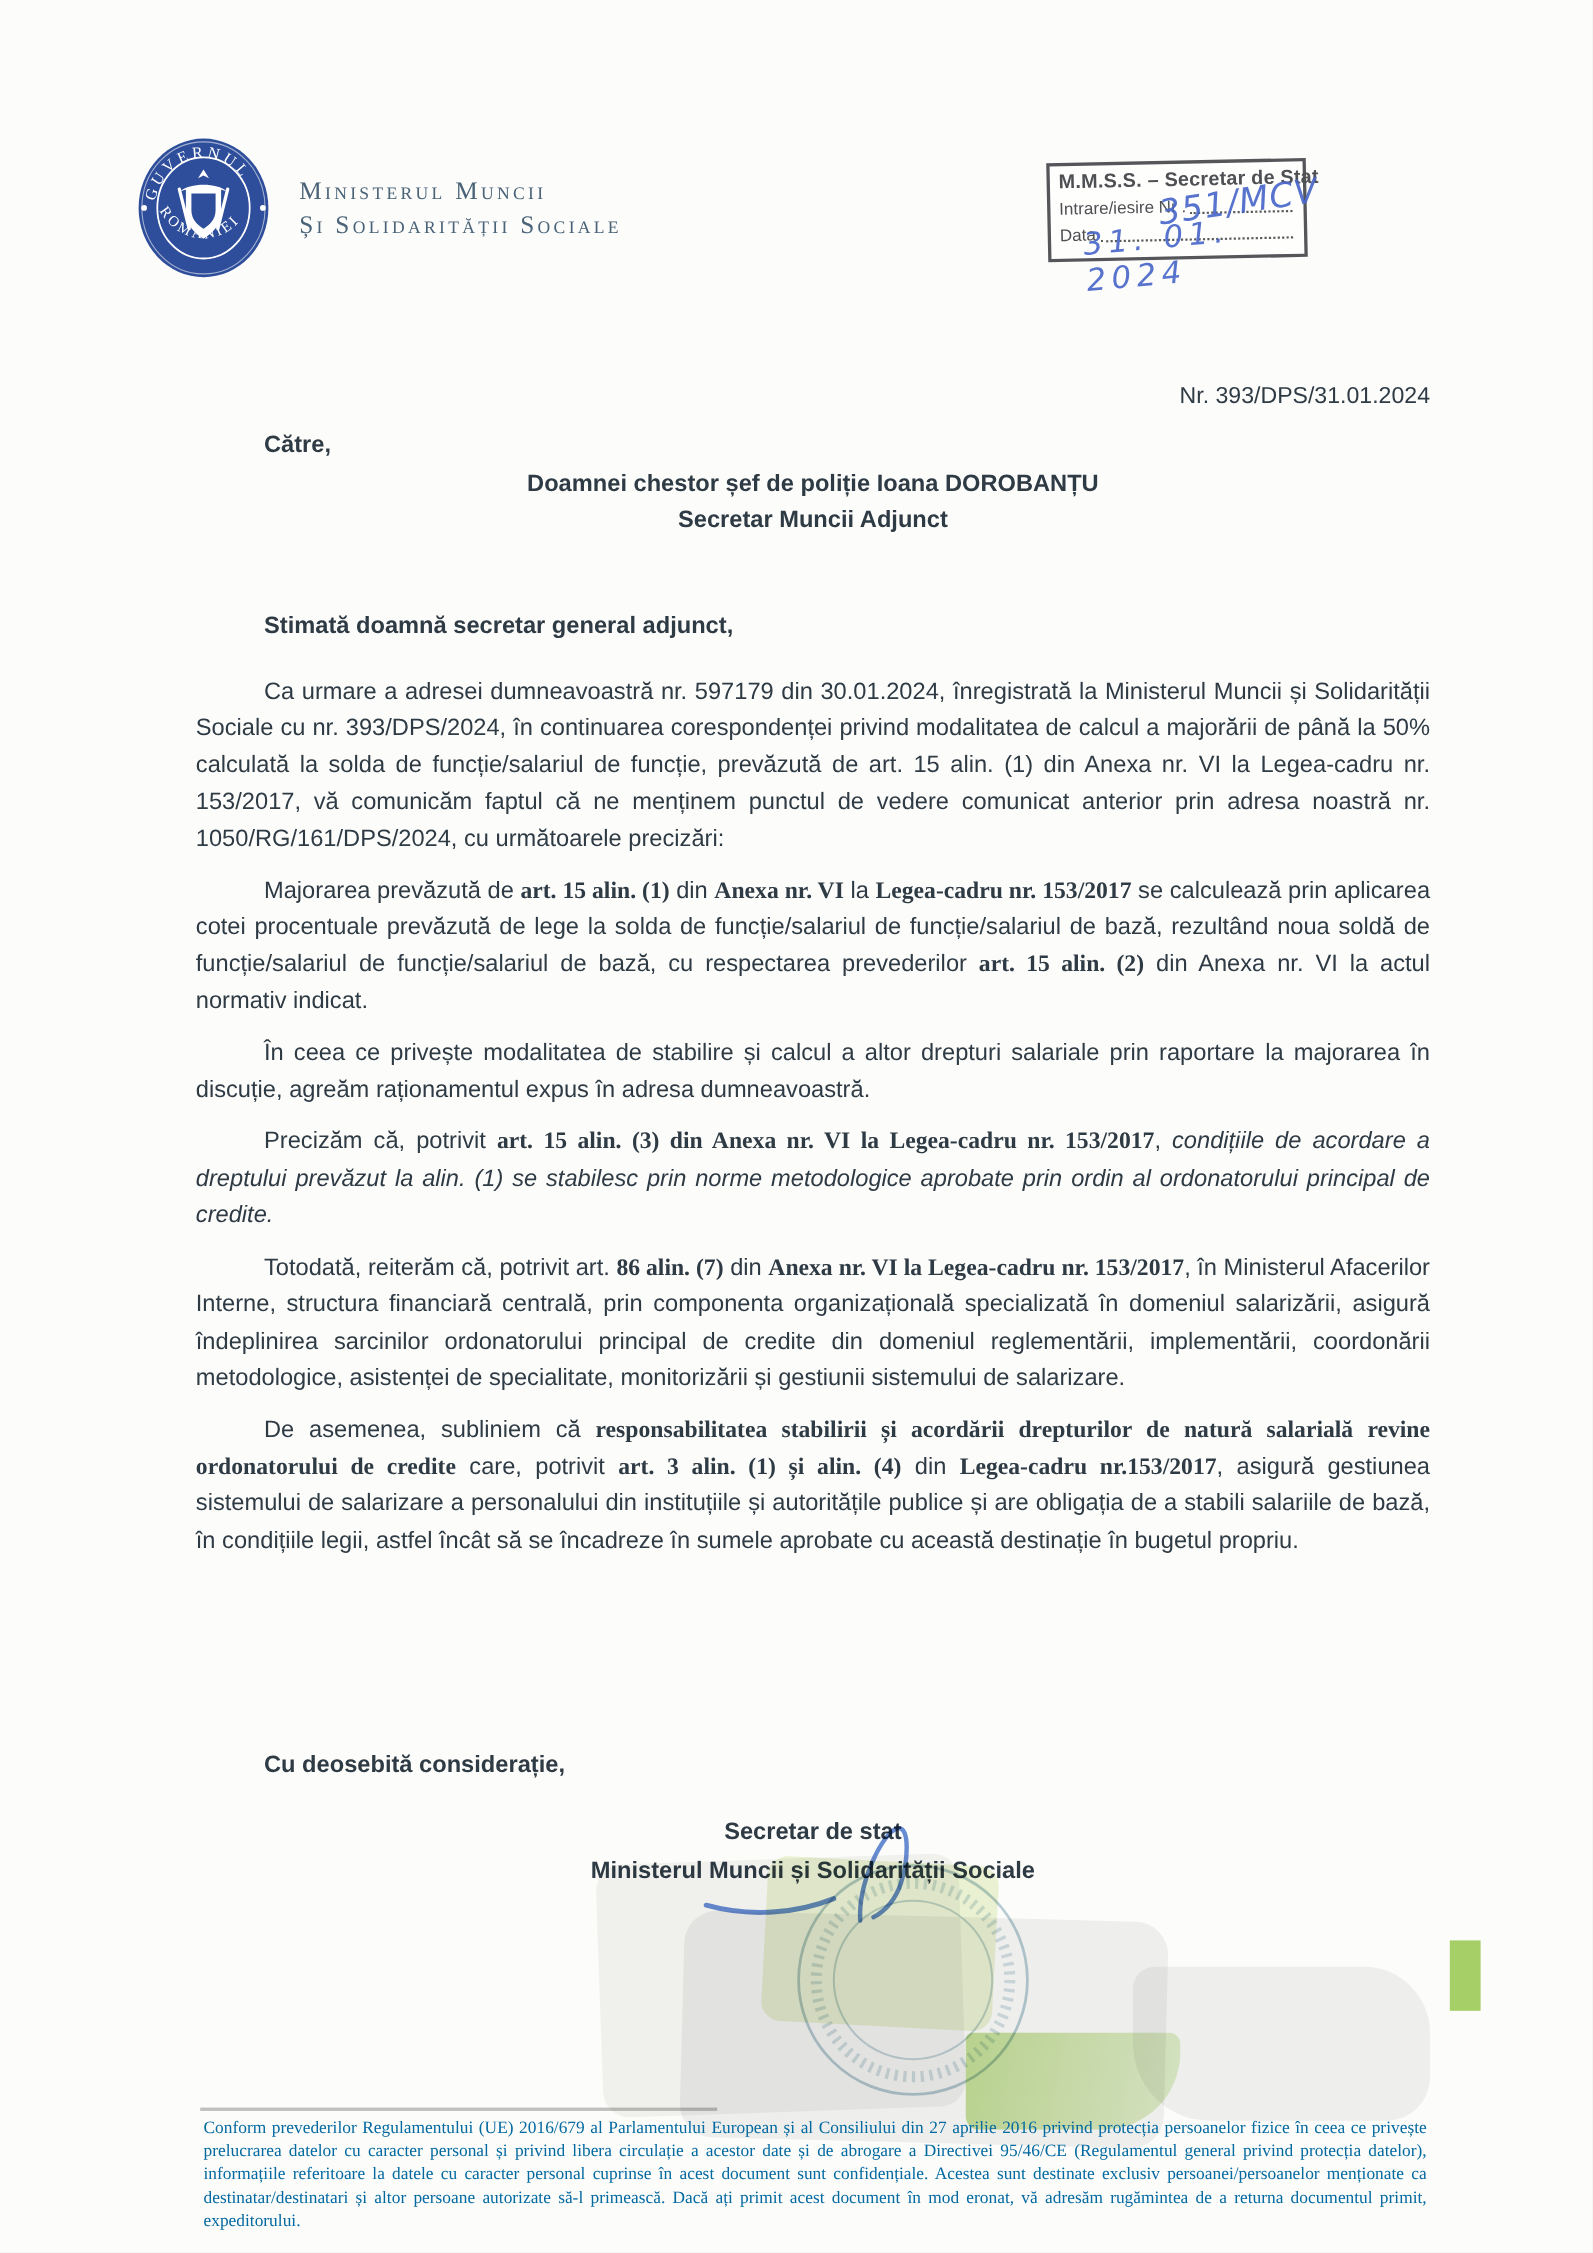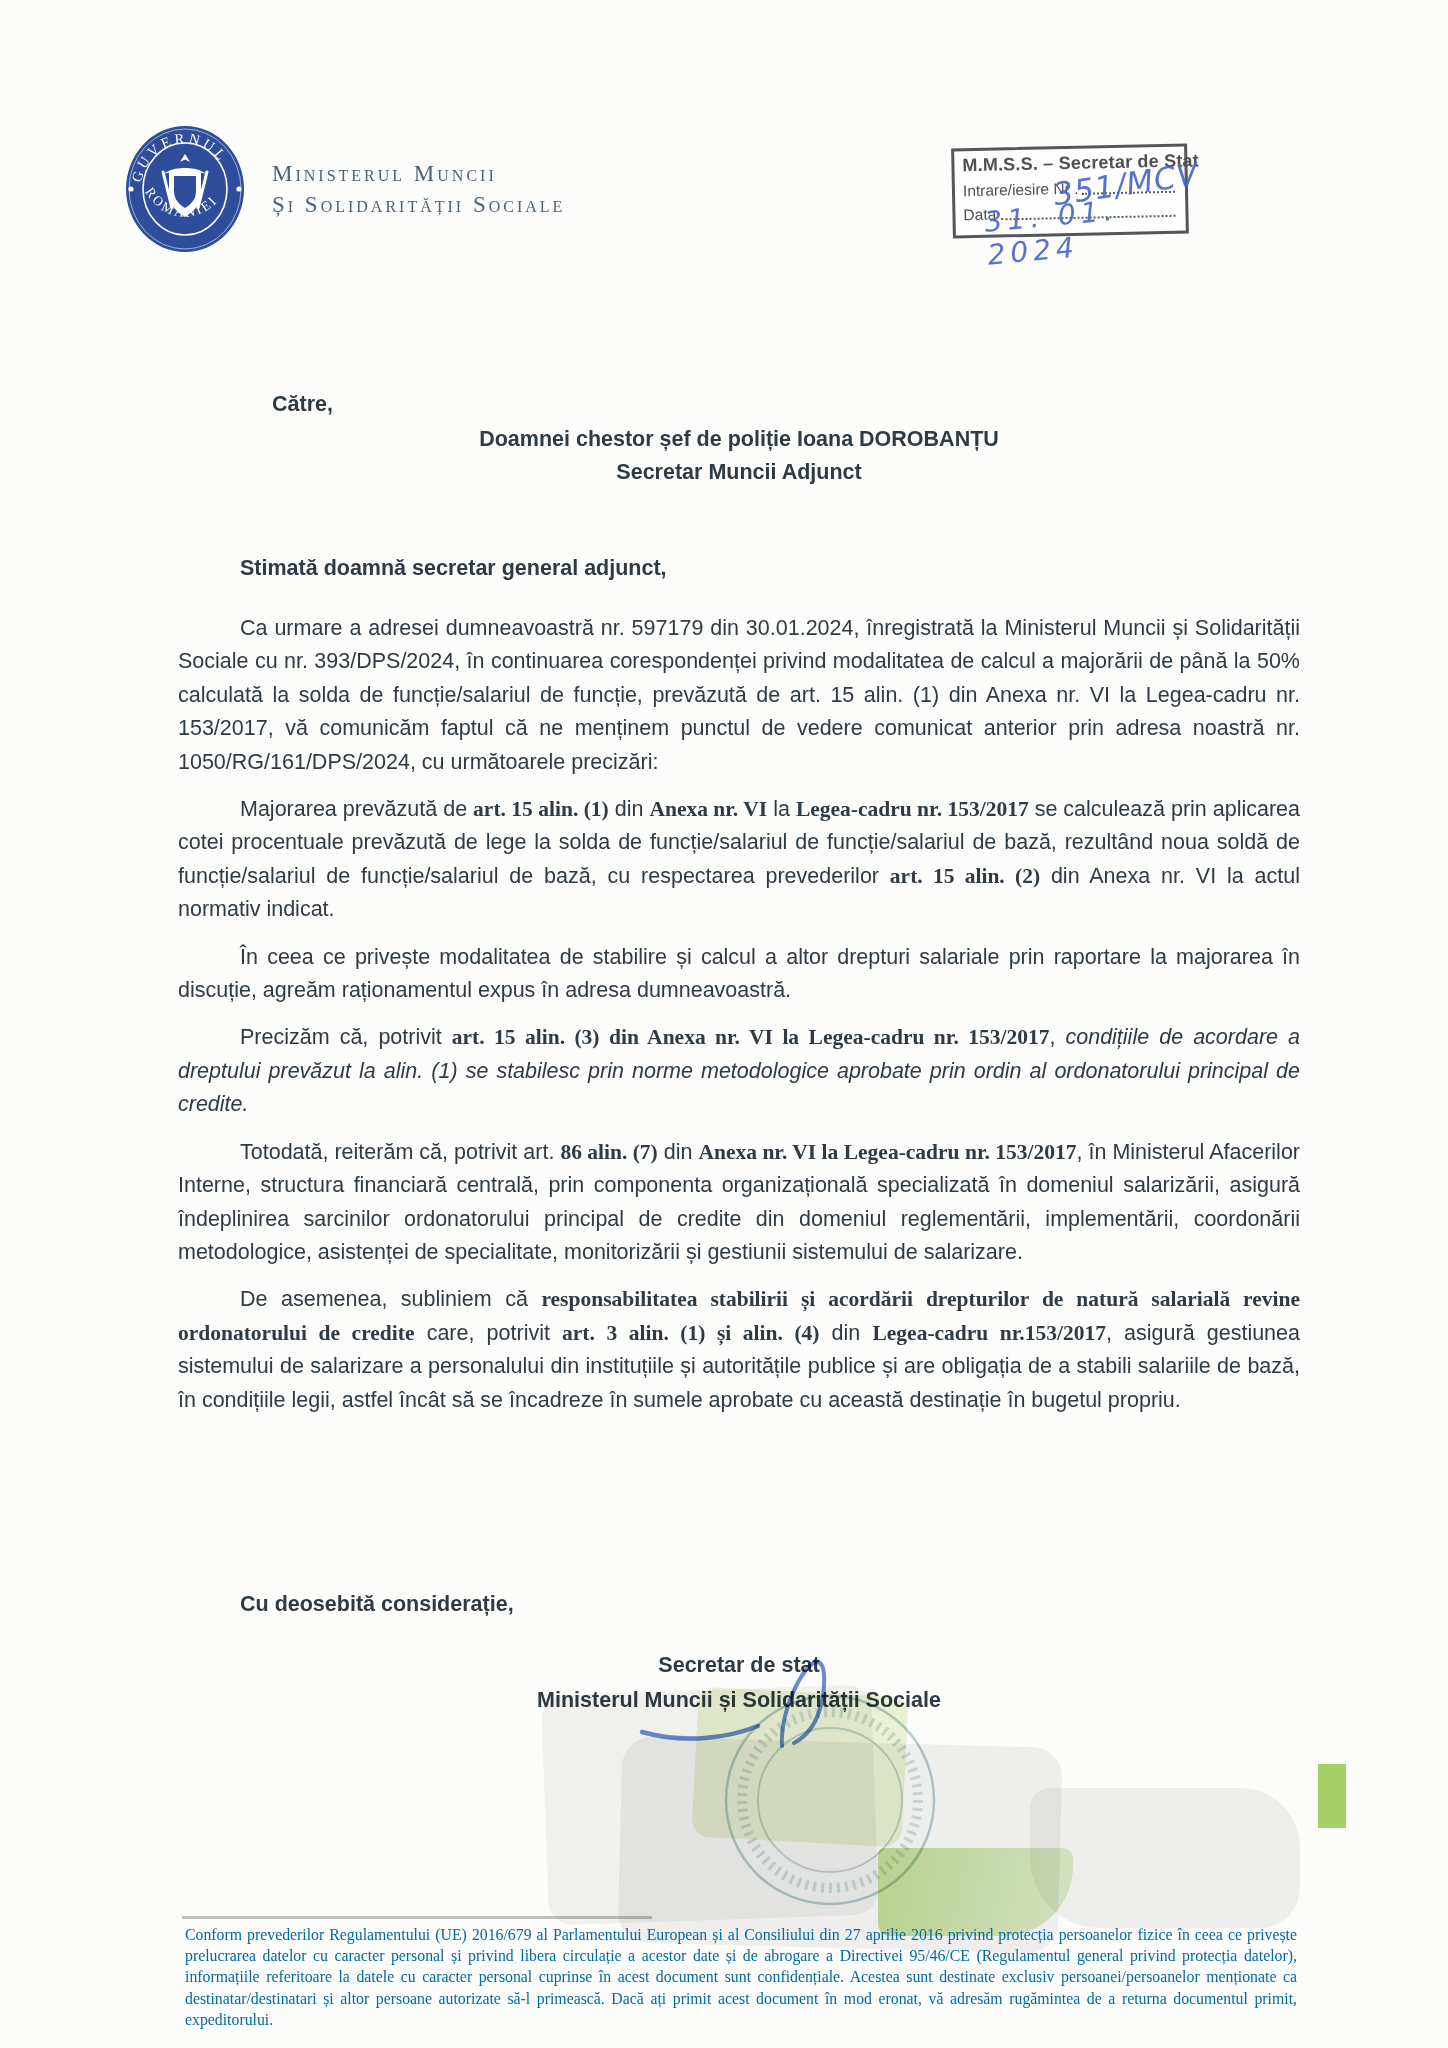--- a/index.html
+++ b/index.html
@@ -40,21 +40,21 @@
     font-family:"DejaVu Sans", sans-serif;
     font-style:italic;
     color:#4a68c9;
     opacity:.92;
   }
   .hw1{left:98px;top:18px;font-size:31px;transform:rotate(-7deg);letter-spacing:1px;}
   .hw2{left:30px;top:48px;font-size:28px;transform:rotate(-4deg);letter-spacing:5px;}
 
   
   .ref-number{left:178px;top:348px;width:1122px;text-align:right;font-size:21px;}
-  .catre{left:240px;top:392px;font-size:21.5px;font-weight:bold;margin-left:32px;}
+  .catre{left:240px;top:392px;font-size:21.5px;font-weight:bold;}
   .addressee{left:178px;top:423px;width:1122px;text-align:center;font-weight:bold;font-size:21.5px;line-height:33px;}
   .greeting{left:240px;top:556px;font-size:21.5px;font-weight:bold;}
 
   
   .body-text{left:178px;top:612px;width:1122px;font-size:21.5px;line-height:33.4px;}
   .body-par{margin:0 0 14px 0;text-indent:62px;text-align:justify;}
   .body-par .b{font-weight:bold;font-family:Liberation Serif, serif;}
   .body-par .i{font-style:italic;}
   .closing{left:240px;top:1592px;font-size:21.5px;font-weight:bold;}
   .signature{left:178px;top:1648px;width:1122px;text-align:center;font-weight:bold;font-size:21.5px;line-height:35px;}
@@ -126,20 +126,21 @@
       <span class="leader"></span>
     </div>
     <div class="stamp-row">
       <span>Data</span>
       <span class="leader"></span>
     </div>
     <span class="hw hw1">351/MCV</span>
     <span class="hw hw2">31. 01. 2024</span>
   </div>
 
+  <div class="abs ref-number">Nr. 393/DPS/31.01.2024</div>
 
   <div class="abs catre">Către,</div>
   <div class="abs addressee">
     <div>Doamnei chestor șef de poliție Ioana DOROBANȚU</div>
     <div>Secretar Muncii Adjunct</div>
   </div>
 
   <div class="abs greeting">Stimată doamnă secretar general adjunct,</div>
 
   <div class="abs body-text">

